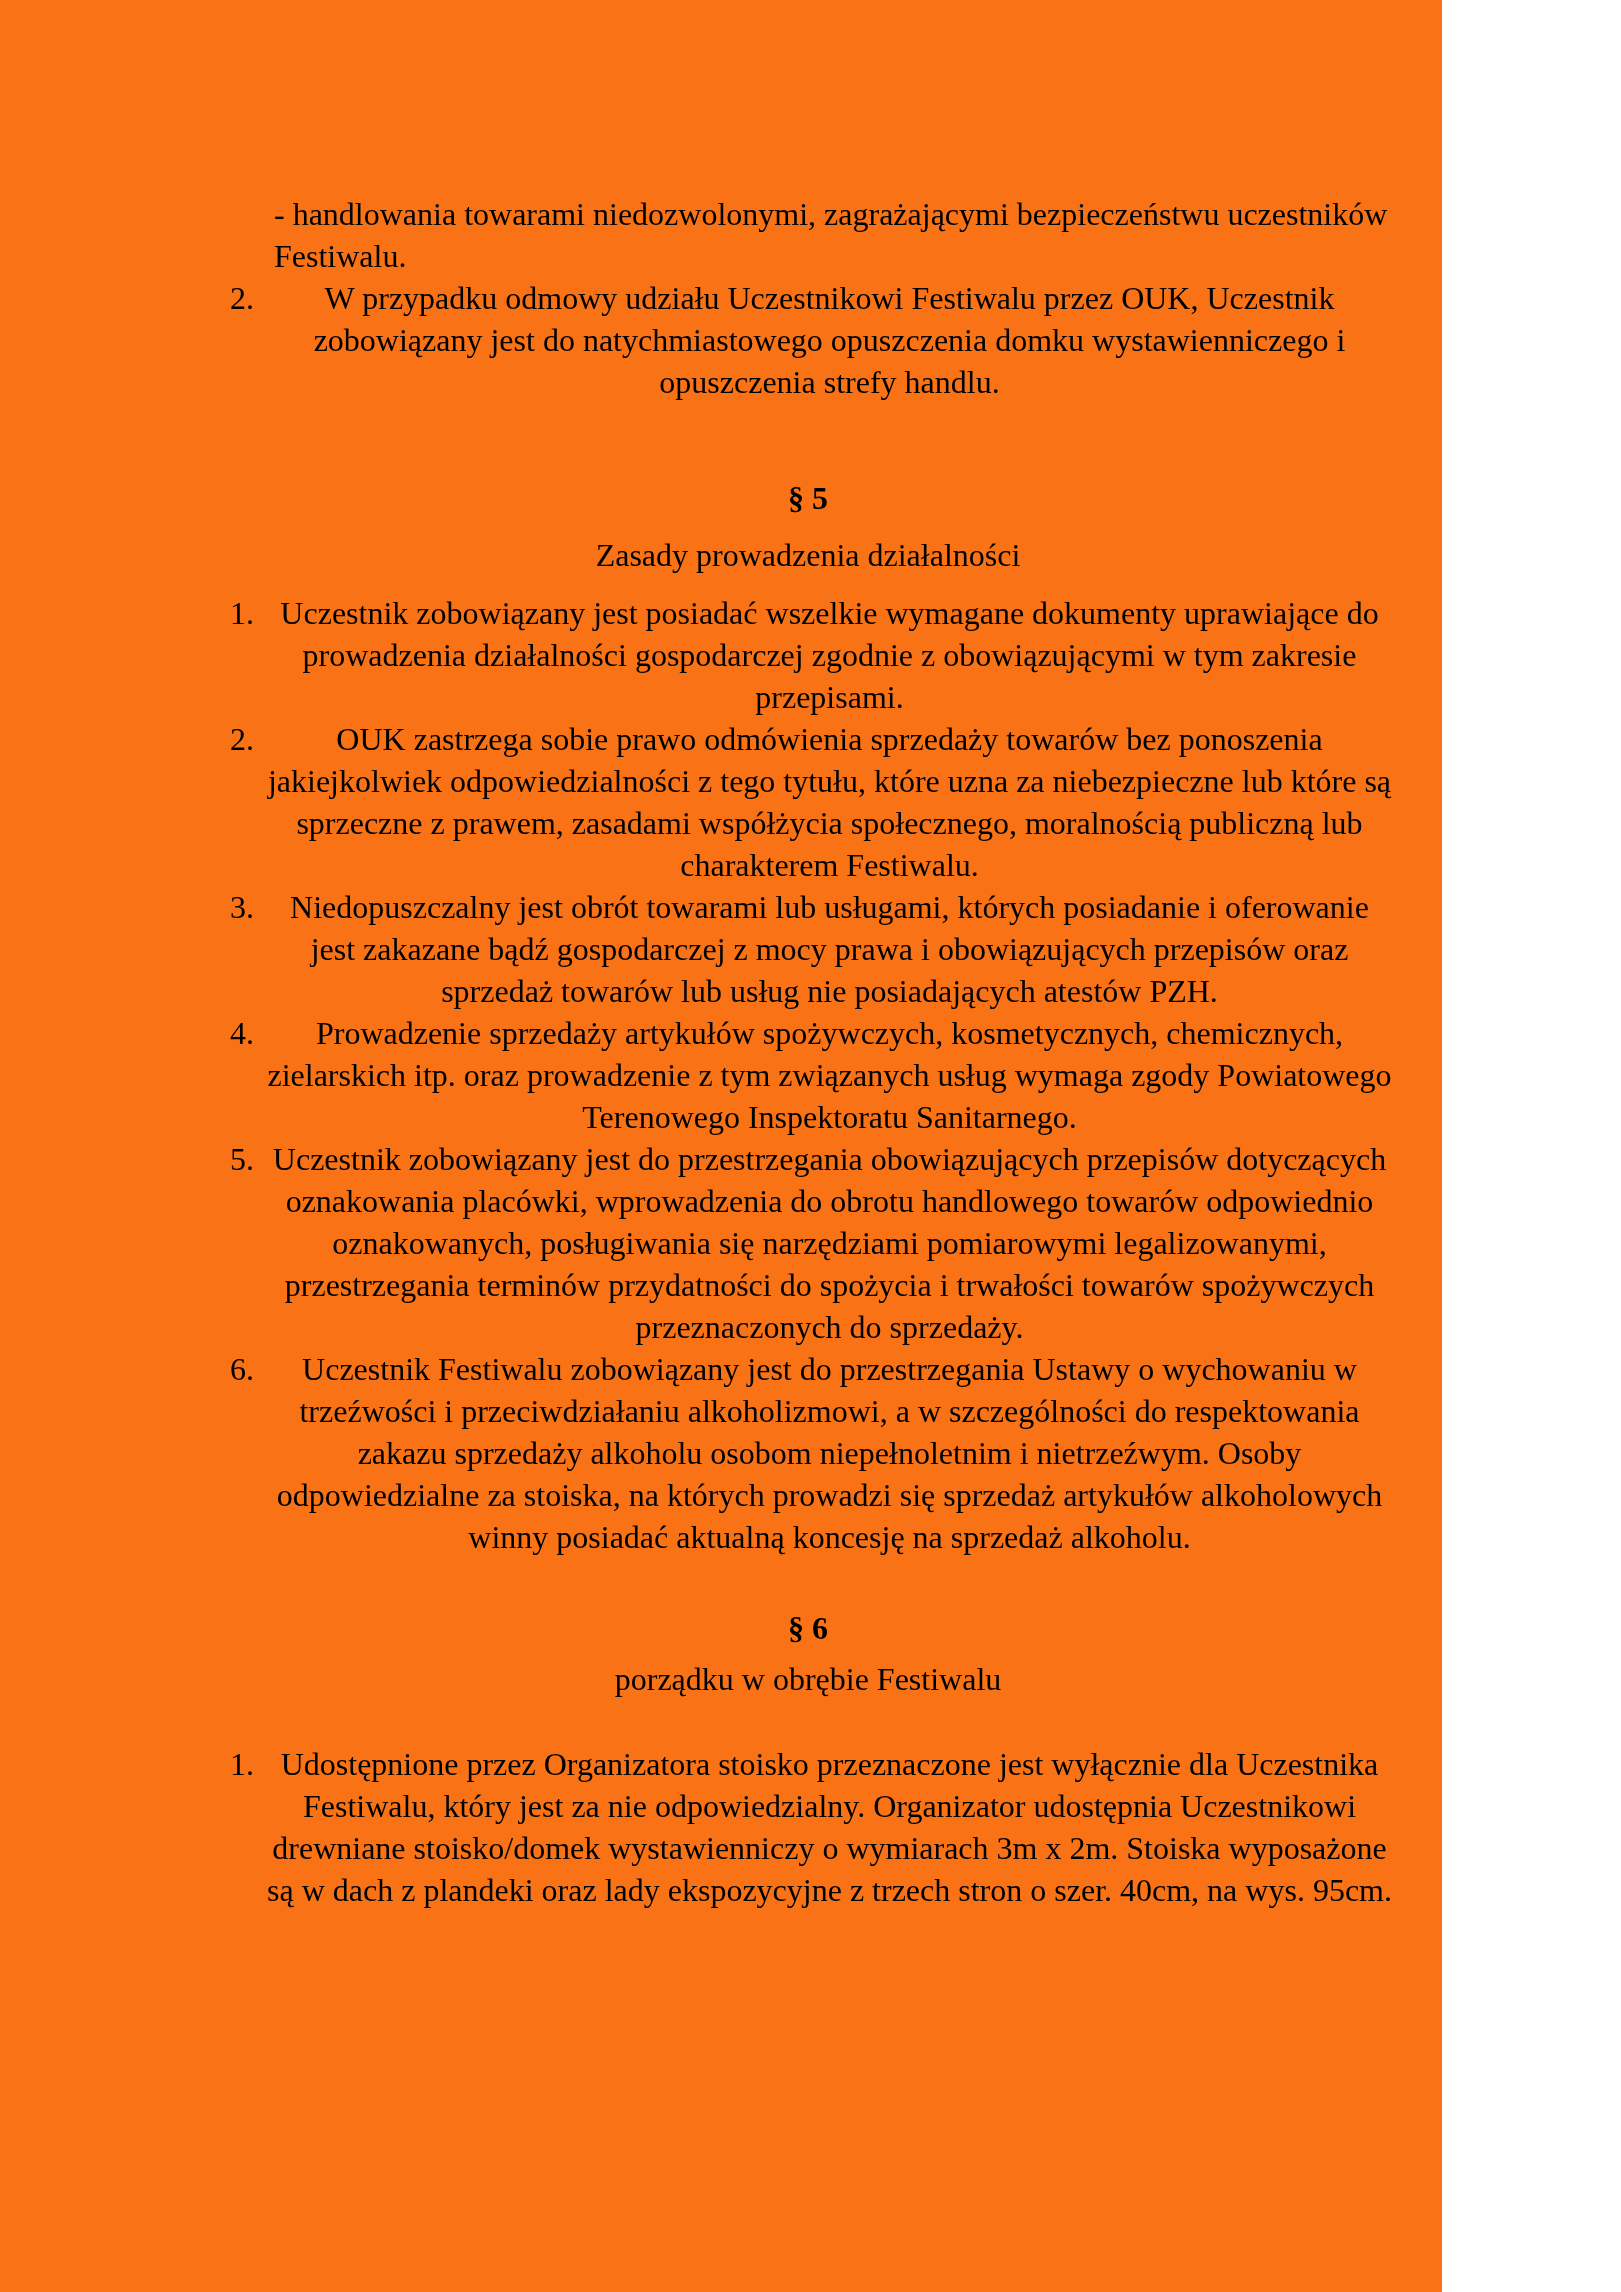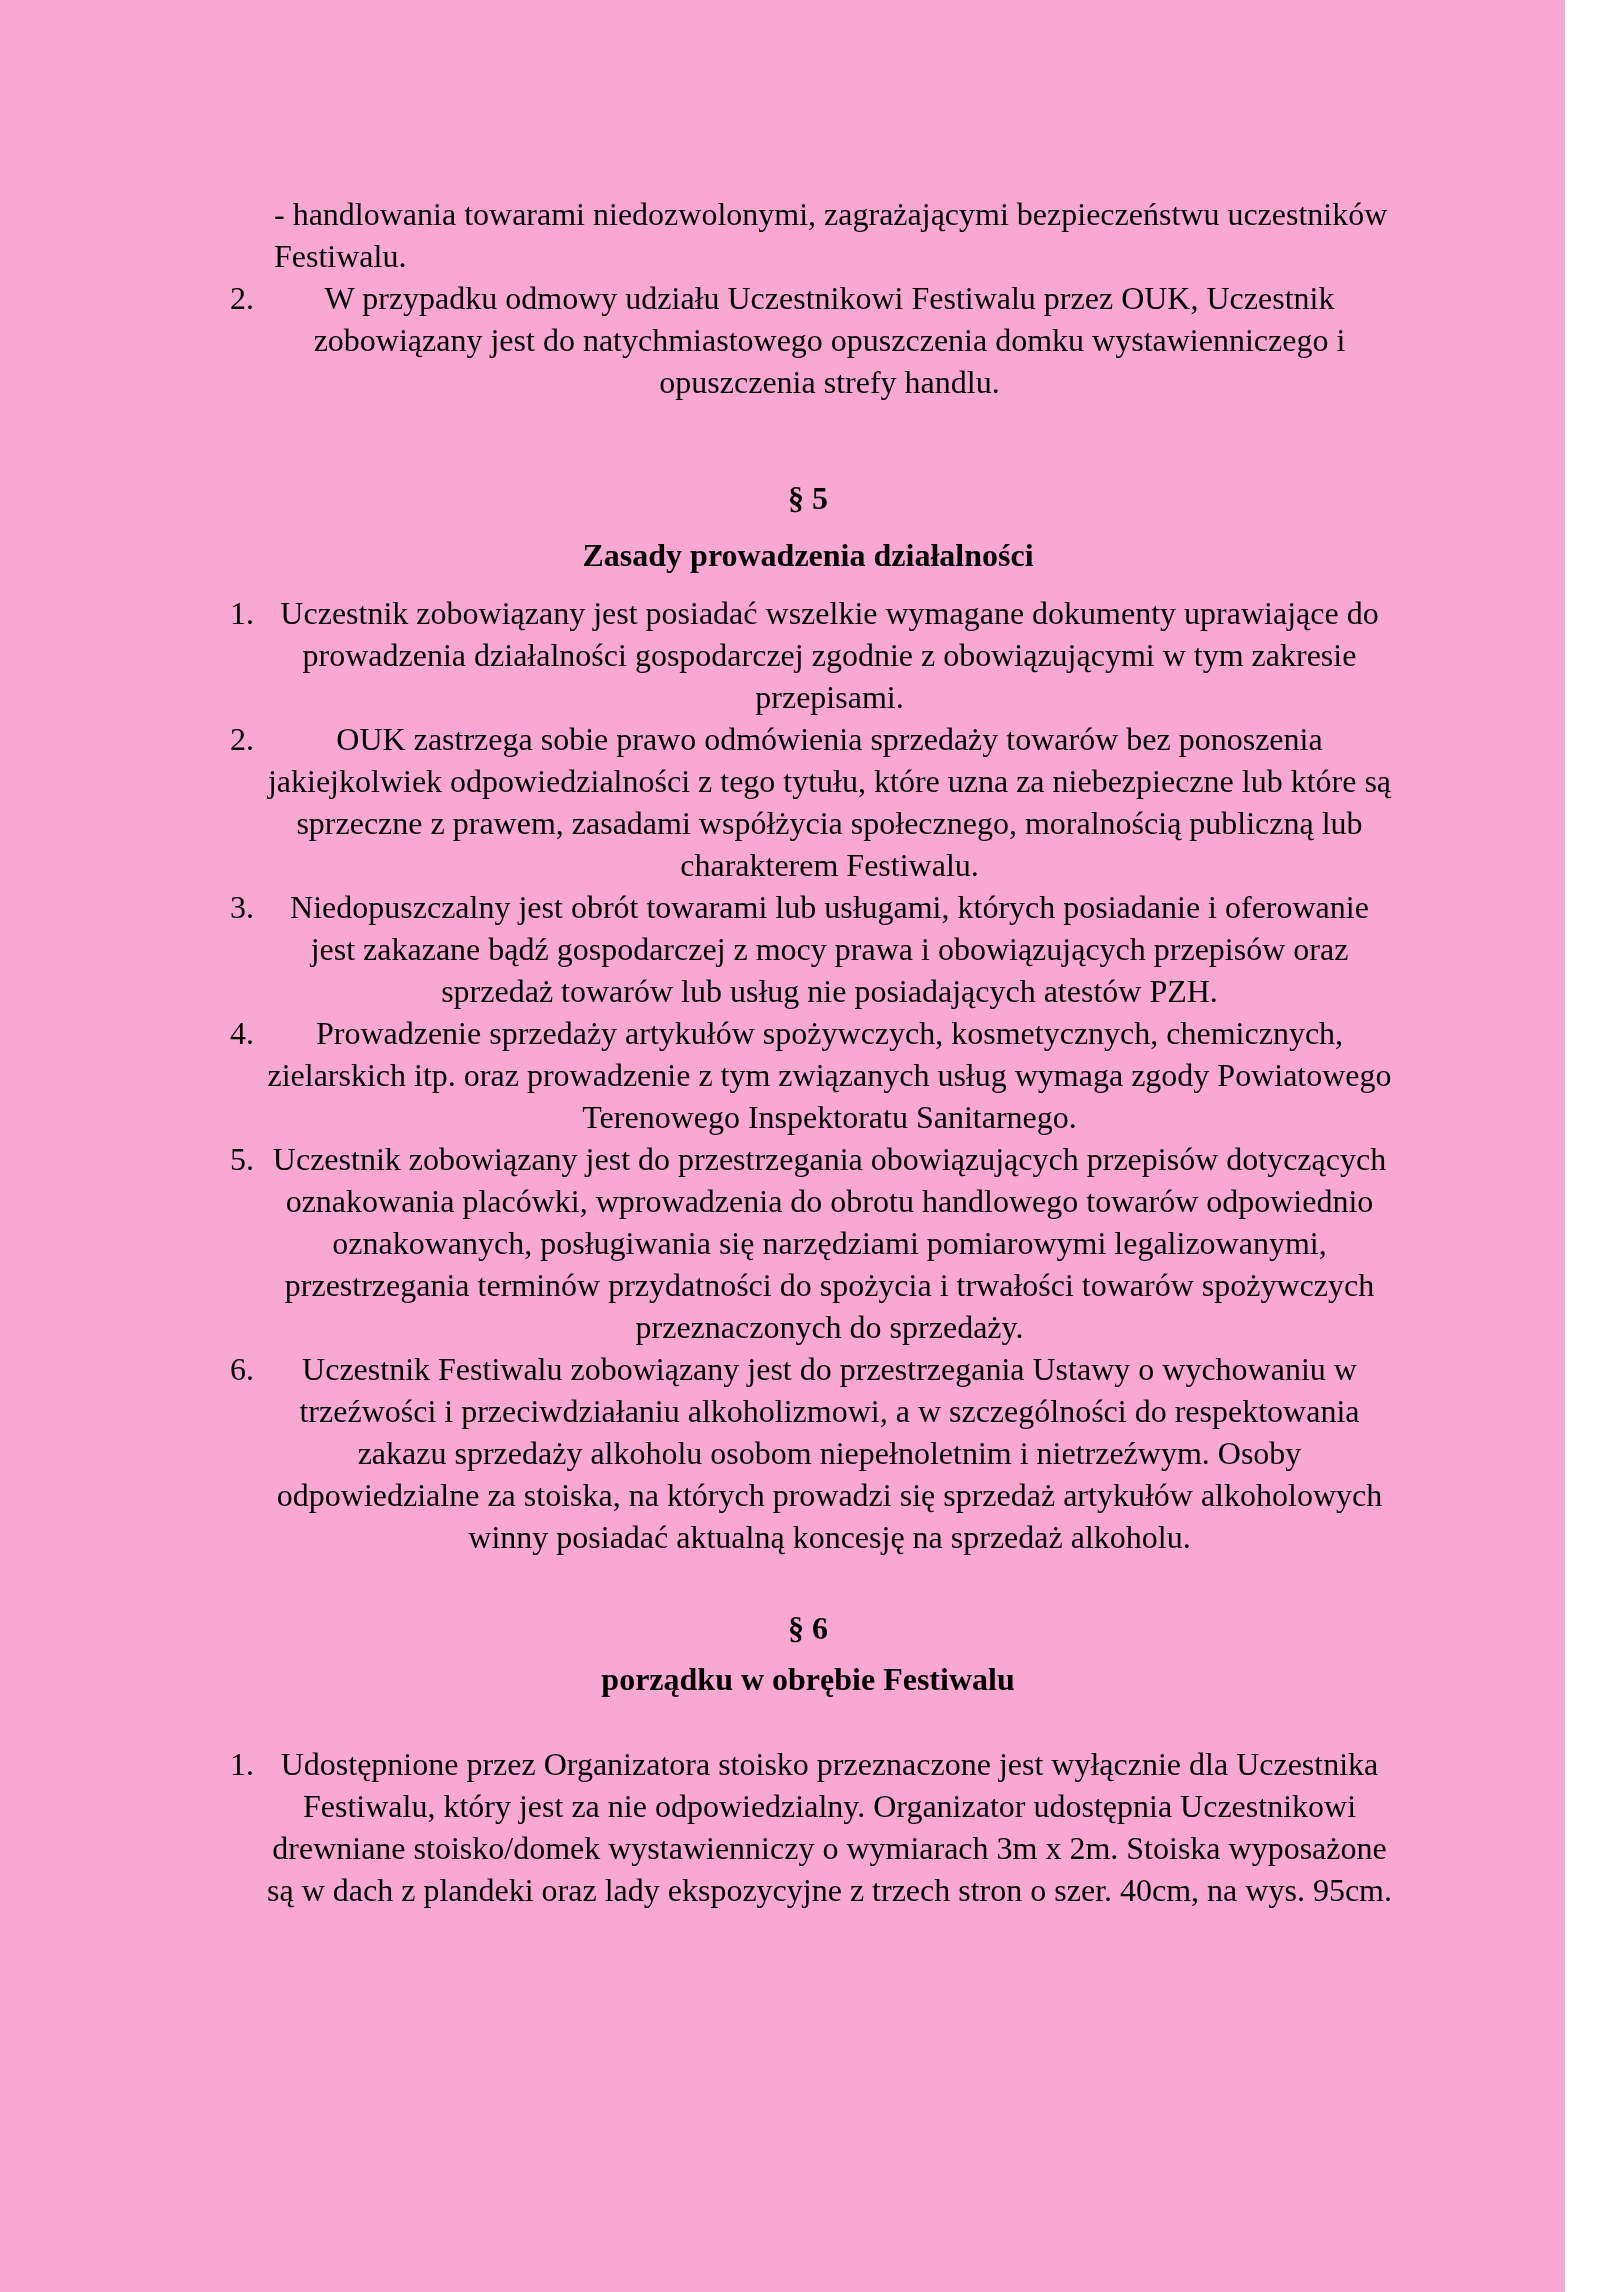--- a/index.html
+++ b/index.html
@@ -2,23 +2,23 @@
 <html><head>
 <meta charset="utf-8">
 <style>
   html, body {
     margin: 0;
     padding: 0;
     background: #ffffff;
   }
   .page {
     position: relative;
-    width: 1565px;
+    width: 1442px;
     height: 2293px;
-    background: #f9a8d4;
+    background: #f97316;
     color: #000000;
     font-family: "Liberation Serif", "DejaVu Serif", serif;
     font-size: 32px;
     line-height: 42px;
     overflow: hidden;
   }
   .content {
     position: absolute;
     left: 191px;
     top: 193px;
@@ -41,21 +41,21 @@
   .li .text {
     width: 1127px;
     text-align: center;
   }
   .section-num {
     text-align: center;
     font-weight: bold;
   }
   .section-title {
     text-align: center;
-    font-weight: bold;
+    font-weight: normal;
   }
   .s5-num   { margin-top: 74px; }
   .s5-title { margin-top: 14.7px; }
   .s5-list  { margin-top: 16.7px; }
   .s6-num   { margin-top: 49px; }
   .s6-title { margin-top: 8.8px; }
   .s6-list  { margin-top: 43px; }
 </style>
 </head>
 <body>

